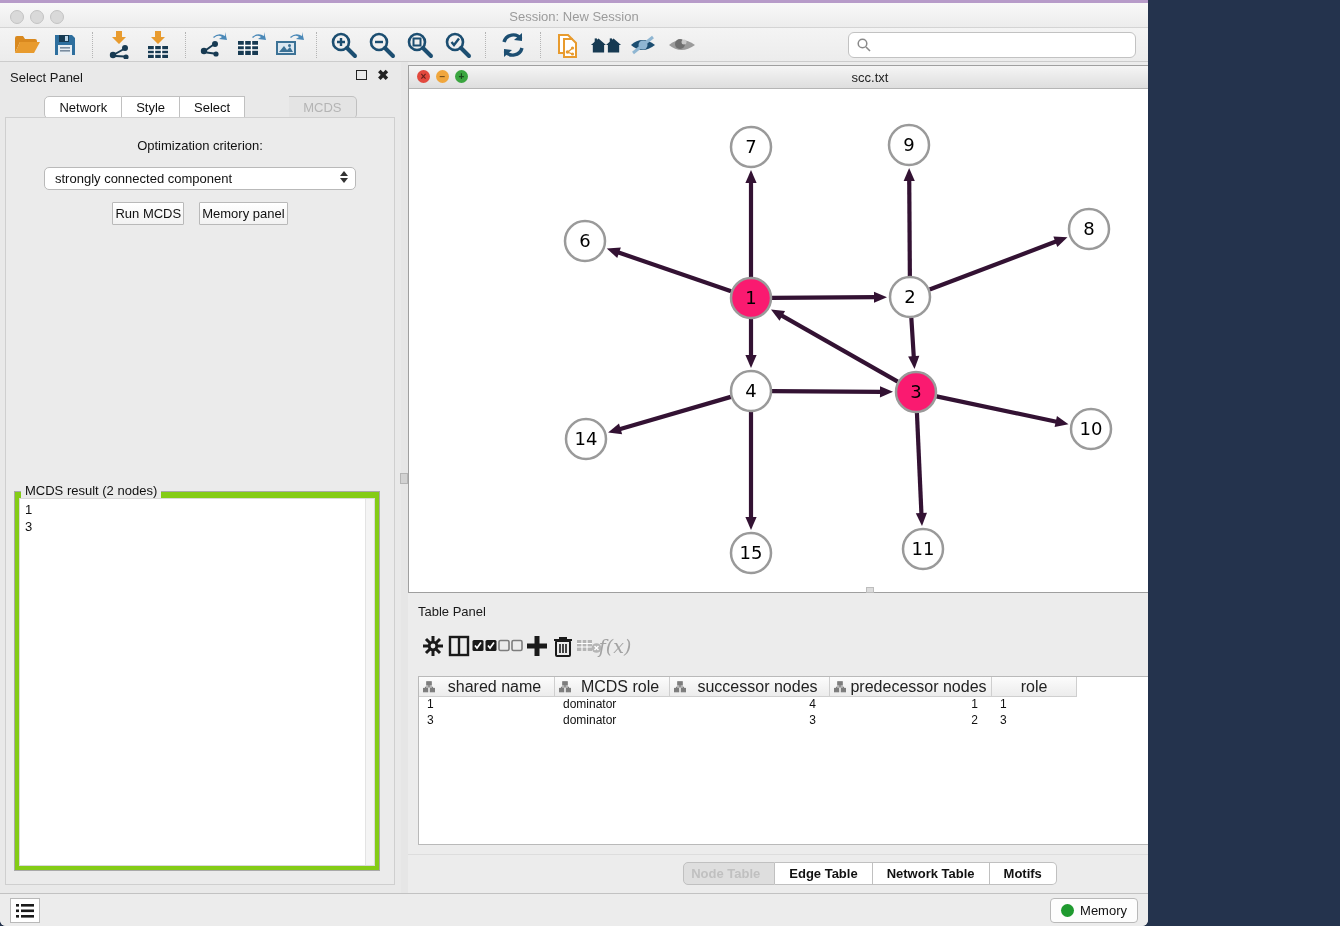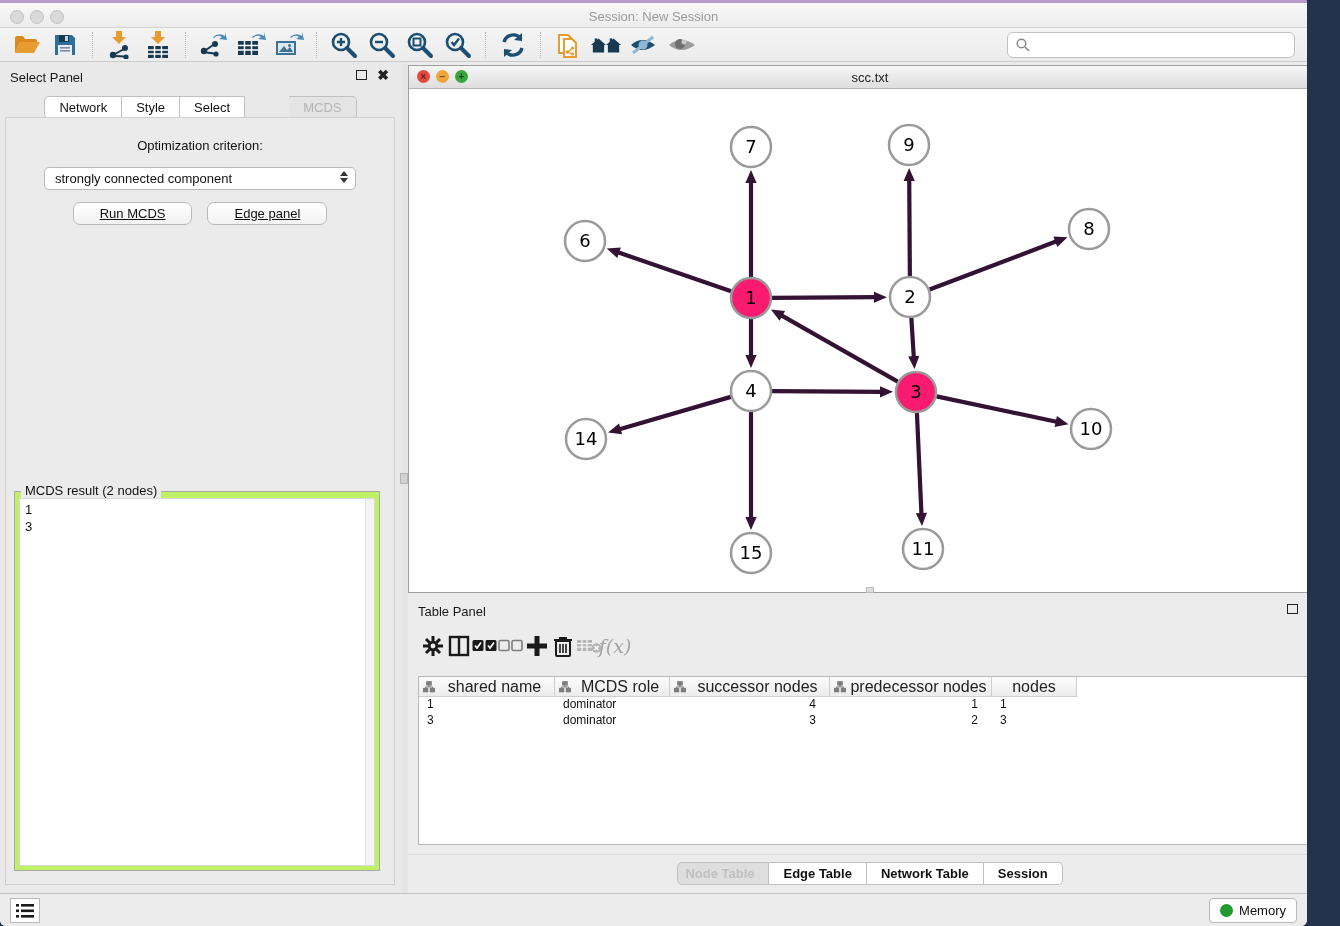--- a/index.html
+++ b/index.html
@@ -1,17 +1,17 @@
 <!DOCTYPE html>
 <html><head>
 <meta charset="utf-8">
 <style>
   * { box-sizing: border-box; }
   html,body { margin:0; padding:0; background:#24334d; font-family:"Liberation Sans", sans-serif; }
-  .window { position:relative; width:1307px; height:926px; background:#ececec; overflow:hidden;
+  .window { position:relative; width:1148px; height:926px; background:#ececec; overflow:hidden;
             border-radius:0 0 6px 6px; }
 
   
   .titlebar { position:absolute; left:0; top:0; width:100%; height:28px;
     background:linear-gradient(#f8f8f8,#ececec); border-top:3px solid #b79bc9; border-bottom:1px solid #d4d4d4; }
   .mac-dots { position:absolute; left:10px; top:7px; display:flex; gap:6px; }
   .mac-dot { width:14px; height:14px; border-radius:50%; background:#d9d9d9; border:1px solid #c3c3c3; }
   .win-title { position:absolute; left:0; right:0; top:6px; text-align:center; font-size:13px; color:#9b9b9b; }
 
   
@@ -40,23 +40,23 @@
   .opt-label { margin-top:20px; text-align:center; font-size:13px; color:#111; }
   .opt-select { position:relative; margin:14px 38px 0 38px; height:23px; background:#fff;
     border:1px solid #b9b9b9; border-radius:5px; font-size:13px; color:#111;
     display:flex; align-items:center; padding:0 24px 0 10px; }
   .spin { position:absolute; right:7px; top:3px; display:flex; flex-direction:column; gap:2px; }
   .spin b { width:0; height:0; border-left:4px solid transparent; border-right:4px solid transparent; }
   .spin .up { border-bottom:5px solid #333; }
   .spin .dn { border-top:5px solid #333; }
   .btn-row { display:flex; justify-content:center; gap:15px; margin-top:12px; }
   .mbtn { font-size:13px; color:#111; background:linear-gradient(#ffffff,#f2f2f2);
-    border:1px solid #b9b9b9; border-radius:7px; padding:3px 26px;text-decoration:underline; }
+    border:1px solid #b9b9b9; border-radius:1px; padding:3px 2px; }
   .result-box { position:absolute; left:8px; right:14px; top:373px; bottom:13px;
-    border:1px solid #a9a9a9; background:#bef264; }
+    border:1px solid #a9a9a9; background:#84cc16; }
   .result-legend { position:absolute; left:6px; top:-9px; background:#ebebeb; padding:0 4px; font-size:13px; color:#111; }
   .result-inner { position:absolute; left:4px; right:4px; top:6px; bottom:4px; background:#fff; border:1px solid #d9d9d9; }
   .result-text { padding:2px 5px; font-size:13px; line-height:17px; color:#111; white-space:pre-line; }
   .vtrack { position:absolute; right:0; top:0; bottom:0; width:9px; background:#f4f4f4; border-left:1px solid #e3e3e3; }
 
   .vdivider { position:absolute; left:401px; top:62px; width:7px; height:831px; background:#e6e6e6; }
   .vhandle { position:absolute; left:-1px; top:411px; width:8px; height:11px; background:#d2d2d2; border:1px solid #b5b5b5; }
 
   
   .net-window { position:absolute; left:408px; top:65px; width:924px; height:528px;
@@ -276,21 +276,21 @@
       <div class="opt-label">Optimization criterion:</div>
       <div class="opt-select">
         <span>strongly connected component</span>
         <span class="spin">
             <b class="up"></b>
             <b class="dn"></b>
           </span>
       </div>
       <div class="btn-row">
         <button class="mbtn">Run MCDS</button>
-        <button class="mbtn">Edge panel</button>
+        <button class="mbtn">Memory panel</button>
       </div>
       <div class="result-box">
         <span class="result-legend">MCDS result (2 nodes)</span>
         <div class="result-inner">
           <div class="result-text">1
 3</div>
           <div class="vtrack"></div>
         </div>
       </div>
     </div>
@@ -494,21 +494,21 @@
               <g fill="none" stroke="#7d7d7d" stroke-width="1.2">
                 <rect x="3.8" y="0.8" width="4.4" height="3.2" fill="#7d7d7d"></rect>
                 <path d="M6 4 L6 6 M2.5 6 L9.5 6 M2.5 6 L2.5 7.5 M9.5 6 L9.5 7.5"></path>
                 <rect x="0.6" y="7.5" width="4" height="3.2" fill="#7d7d7d"></rect>
                 <rect x="7.4" y="7.5" width="4" height="3.2" fill="#7d7d7d"></rect>
               </g>
             </svg>
             <span class="lbl">predecessor nodes</span>
           </div>
           <div class="th" style="width: 85px;">
-            <span class="lbl">nodes</span>
+            <span class="lbl">role</span>
           </div>
         </div>
       <div id="tbl-body">
           <div class="tbl-row">
             <div class="td" style="width: 136px;">1</div>
             <div class="td" style="width: 115px;">dominator</div>
             <div class="td right" style="width: 160px;">4</div>
             <div class="td right" style="width: 162px;">1</div>
             <div class="td" style="width: 85px;">1</div>
           </div>
@@ -519,21 +519,21 @@
             <div class="td right" style="width: 162px;">2</div>
             <div class="td" style="width: 85px;">3</div>
           </div>
         </div>
     </div>
     <div class="tp-topline"></div>
     <div class="tp-tabs">
         <span class="tp-tab active">Node Table</span>
         <span class="tp-tab">Edge Table</span>
         <span class="tp-tab">Network Table</span>
-        <span class="tp-tab">Session</span>
+        <span class="tp-tab">Motifs</span>
       </div>
   </div>
 
   <div class="statusbar">
     <div class="list-btn">
       <svg width="18" height="14" viewBox="0 0 18 14">
           <g fill="#1a1a1a">
             <rect x="0" y="0" width="3" height="2.6"></rect>
             <rect x="5" y="0" width="13" height="2.6"></rect>
             <rect x="0" y="5.5" width="3" height="2.6"></rect>

